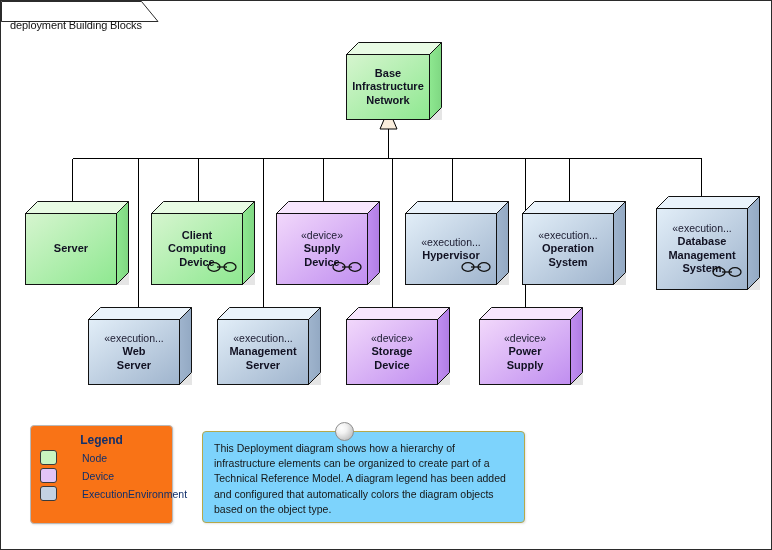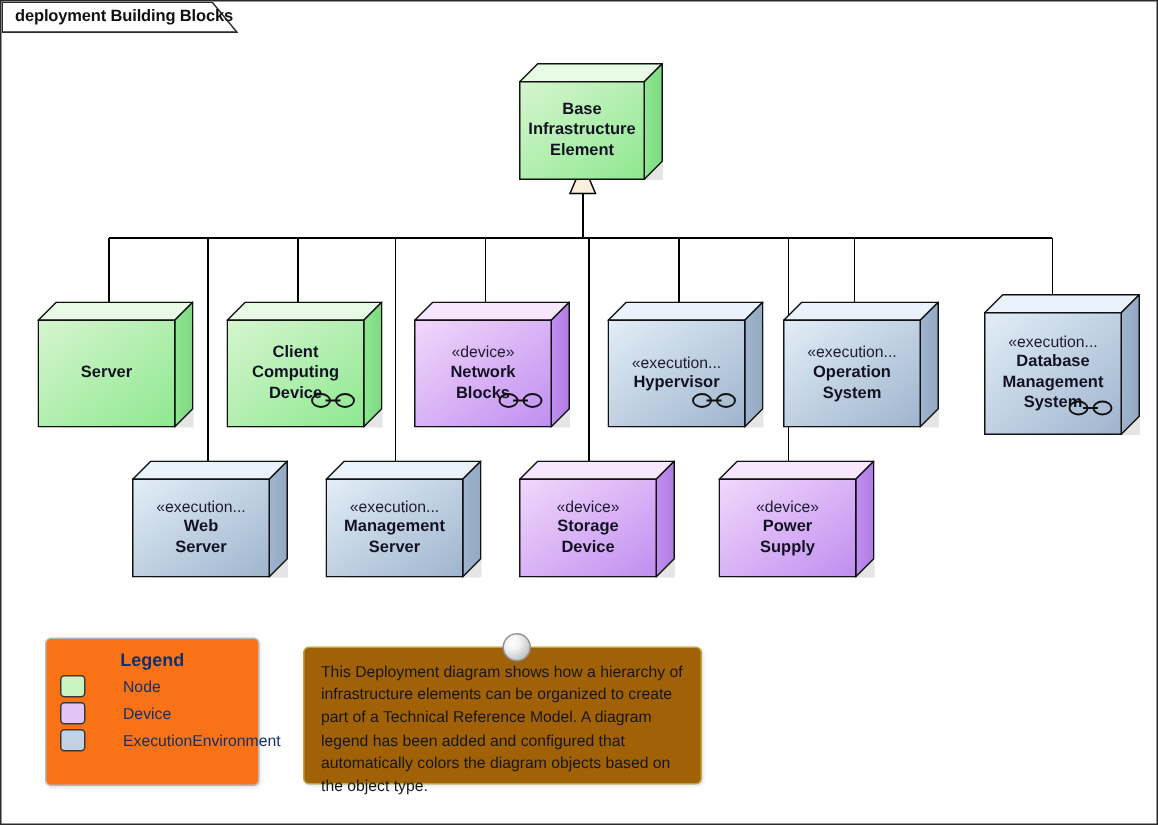--- a/index.html
+++ b/index.html
@@ -25,23 +25,23 @@
     position: absolute;
     left: 0px;
     top: 0px;
     width: 158px;
     height: 21px;
   }
   #tab-shape svg { display: block; }
   #tab-label {
     position: absolute;
     left: 9px;
-    top: 4px;
+    top: 18px;
     font-size: 11px;
-    font-weight: bold;
+    font-weight: normal;
     color: #111111;
     white-space: nowrap;
     letter-spacing: -0.1px;
   }
 
   
   #wires {
     position: absolute;
     left: 0;
     top: 0;
@@ -124,23 +124,23 @@
     color: #12306b;
     white-space: nowrap;
     padding-left: 18px;
   }
 
   
   #note {
     position: absolute;
     left: 201px;
     top: 430px;
-    width: 266px;
+    width: 323px;
     height: 92px;
-    background: #a16207;
+    background: #7dd3fc;
     border: 1px solid #b5a84a;
     border-radius: 4px;
     box-sizing: border-box;
     box-shadow: 1px 1px 2px rgba(0,0,0,0.10);
   }
   #note-text {
     margin: 9px 11px 0 11px;
     font-size: 10.5px;
     line-height: 15.2px;
     color: #161616;
@@ -207,21 +207,21 @@
             </linearGradient>
           </defs>
           <rect x="14.5" y="14.5" width="83" height="65" fill="rgba(0,0,0,0.10)"></rect>
           <path d="M0.5 12.5 L12.5 0.5 L95.5 0.5 L83.5 12.5 Z" fill="#e8fbe4" stroke="#111111" stroke-width="1"></path>
           <path d="M83.5 12.5 L95.5 0.5 L95.5 65.5 L83.5 77.5 Z" fill="url(#grad0s)" stroke="#111111" stroke-width="1"></path>
           <rect x="0.5" y="12.5" width="83" height="65" fill="url(#grad0)" stroke="#111111" stroke-width="1"></rect>
         </svg>
         <div class="node-text" style="width: 84px; height: 66px; top: 12px;">
           <div class="nname">Base</div>
           <div class="nname">Infrastructure</div>
-          <div class="nname">Element</div>
+          <div class="nname">Network</div>
         </div>
       </div>
       <div class="node" style="left: 24px; top: 200px; width: 104px; height: 84px;">
         <svg width="104" height="84" viewBox="0 0 104 84">
           <defs>
             <linearGradient id="grad1" x1="0" y1="0" x2="1" y2="1">
               <stop offset="0%" stop-color="#d6f5cf"></stop>
               <stop offset="100%" stop-color="#8ee890"></stop>
             </linearGradient>
             <linearGradient id="grad1s" x1="0" y1="0" x2="1" y2="0">
@@ -279,21 +279,21 @@
               <stop offset="100%" stop-color="#b07de4"></stop>
             </linearGradient>
           </defs>
           <rect x="14.5" y="14.5" width="91" height="71" fill="rgba(0,0,0,0.10)"></rect>
           <path d="M0.5 12.5 L12.5 0.5 L103.5 0.5 L91.5 12.5 Z" fill="#f7e6fd" stroke="#111111" stroke-width="1"></path>
           <path d="M91.5 12.5 L103.5 0.5 L103.5 71.5 L91.5 83.5 Z" fill="url(#grad3s)" stroke="#111111" stroke-width="1"></path>
           <rect x="0.5" y="12.5" width="91" height="71" fill="url(#grad3)" stroke="#111111" stroke-width="1"></rect>
         </svg>
         <div class="node-text" style="width: 92px; height: 72px; top: 12px;">
           <div class="stereo">«device»</div>
-          <div class="nname">Network Blocks</div>
+          <div class="nname">Supply Device</div>
         </div>
         <div class="linkicon" style="left: 56px; top: 59px;">
           <svg width="30" height="14" viewBox="0 0 30 14">
             <line x1="10" y1="7" x2="20" y2="7" stroke="#111111" stroke-width="1.3"></line>
             <ellipse cx="7" cy="7" rx="6" ry="4.3" fill="none" stroke="#111111" stroke-width="1.3"></ellipse>
             <ellipse cx="23" cy="7" rx="6" ry="4.3" fill="none" stroke="#111111" stroke-width="1.3"></ellipse>
           </svg>
         </div>
       </div>
       <div class="node" style="left: 404px; top: 200px; width: 104px; height: 84px;">

